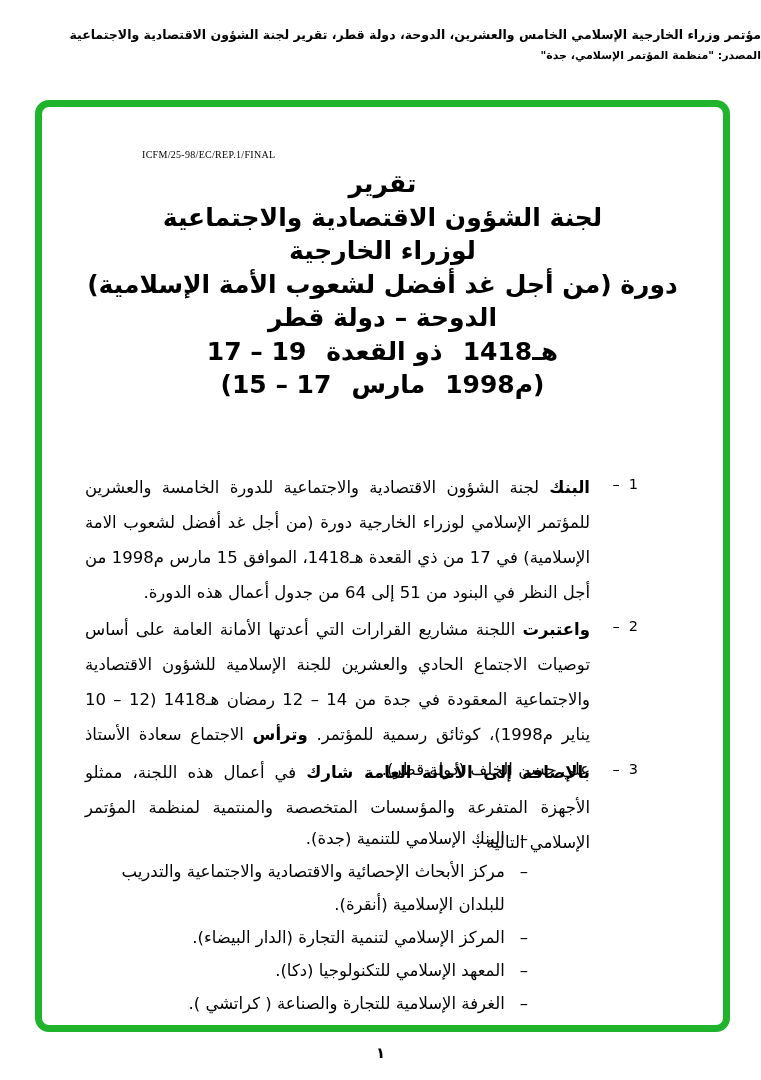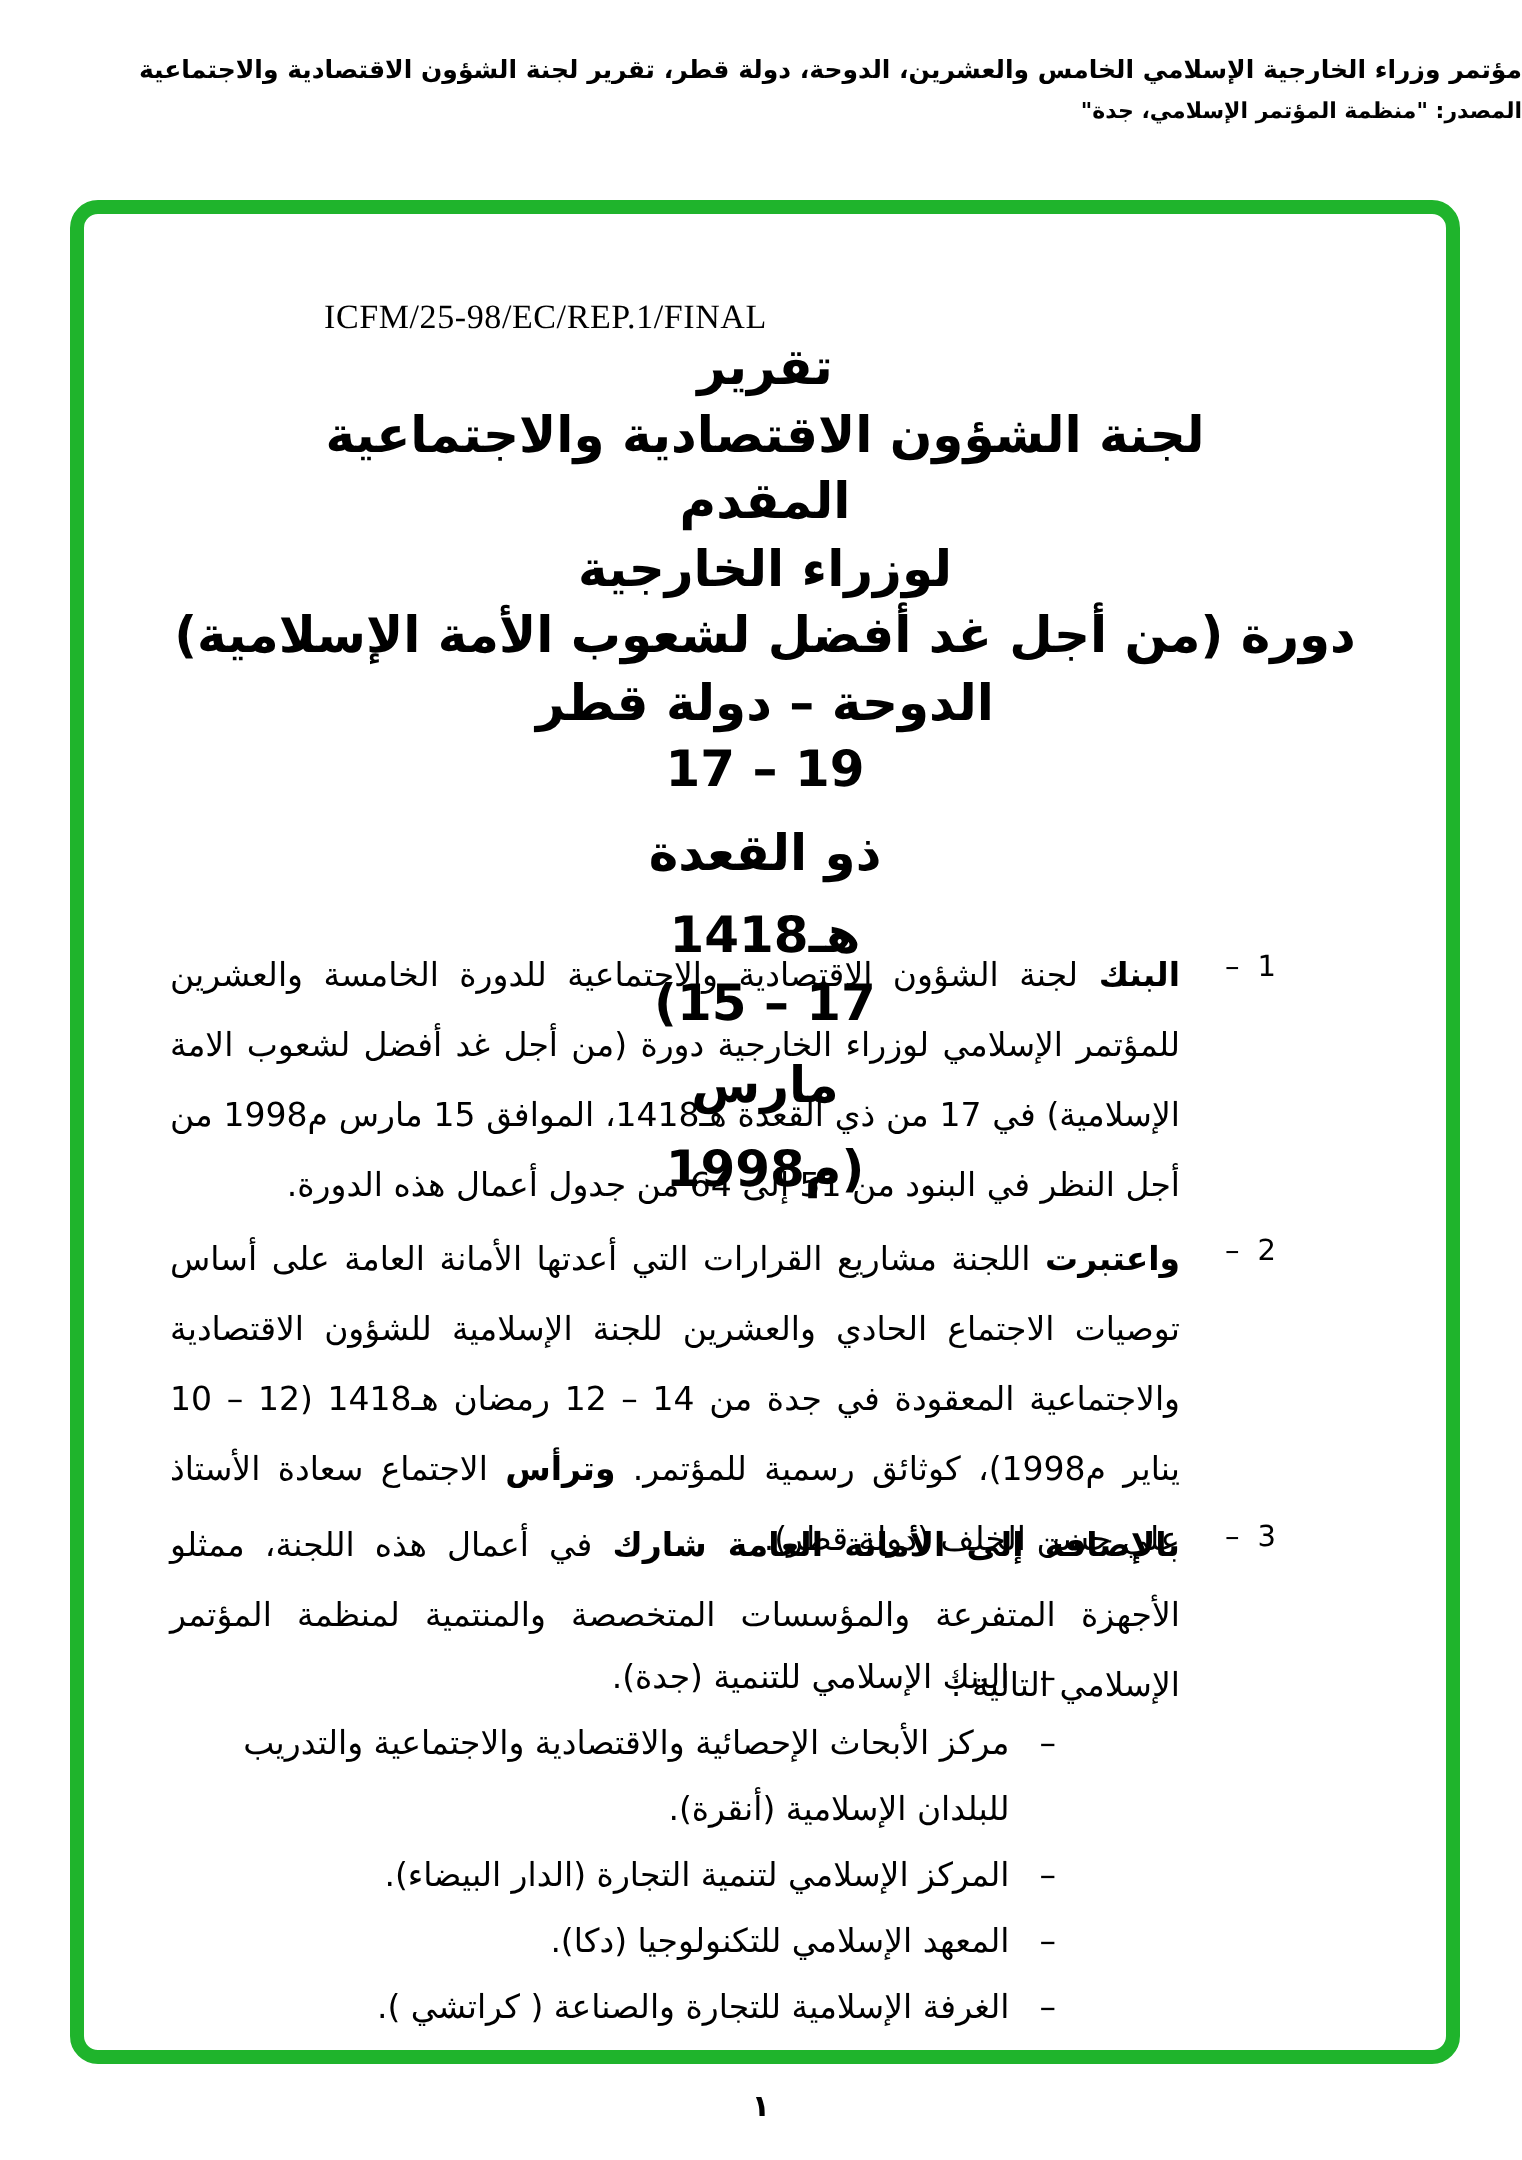--- a/index.html
+++ b/index.html
@@ -20,30 +20,30 @@
   
   .doc-box{
     position:absolute;left:35px;top:100px;
     width:695px;height:932px;box-sizing:border-box;
     border:7px solid #1fb42c;border-radius:14px;
     background:#ffffff;
   }
   .doc-ref{
     position:absolute;top:42px;left:100px;
     font-family:"Liberation Serif",serif;
-    font-size:17px;letter-spacing:.3px;direction:ltr;margin-left:20px;
+    font-size:10px;letter-spacing:.3px;direction:ltr;
   }
   
   .title-block{
     position:absolute;top:60px;left:0;right:0;
     text-align:center;direction:rtl;font-weight:bold;
     font-size:25px;line-height:33.5px;
   }
   .title-block .date-line{
-    display:flex;direction:ltr;justify-content:center;gap:8px;flex-direction:column;
+    display:flex;direction:ltr;justify-content:center;gap:20px;
   }
   
   .para{
     position:absolute;left:43px;right:85px;
   }
   .para-marker{
     position:absolute;right:0;top:6px;width:42px;
     display:flex;direction:rtl;justify-content:flex-start;gap:9px;
     font-size:14.5px;
   }
@@ -77,21 +77,20 @@
   <div class="line2">المصدر:  "منظمة المؤتمر الإسلامي، جدة"</div>
 </div>
 
 <div class="doc-box" style="border-color: rgb(31, 180, 44);">
 
   <div class="doc-ref">ICFM/25-98/EC/REP.1/FINAL</div>
 
   <div class="title-block">
     <div>تقرير</div>
     <div>لجنة الشؤون الاقتصادية والاجتماعية</div>
-    <div>المقدم</div>
     <div>لوزراء الخارجية</div>
     <div>دورة (من أجل غد أفضل لشعوب الأمة الإسلامية)</div>
     <div>الدوحة – دولة قطر</div>
     <div class="date-line">
       <span>17 – 19</span>
       <span>ذو القعدة</span>
       <span dir="ltr">1418هـ</span>
     </div>
     <div class="date-line">
       <span>(15 – 17</span>

